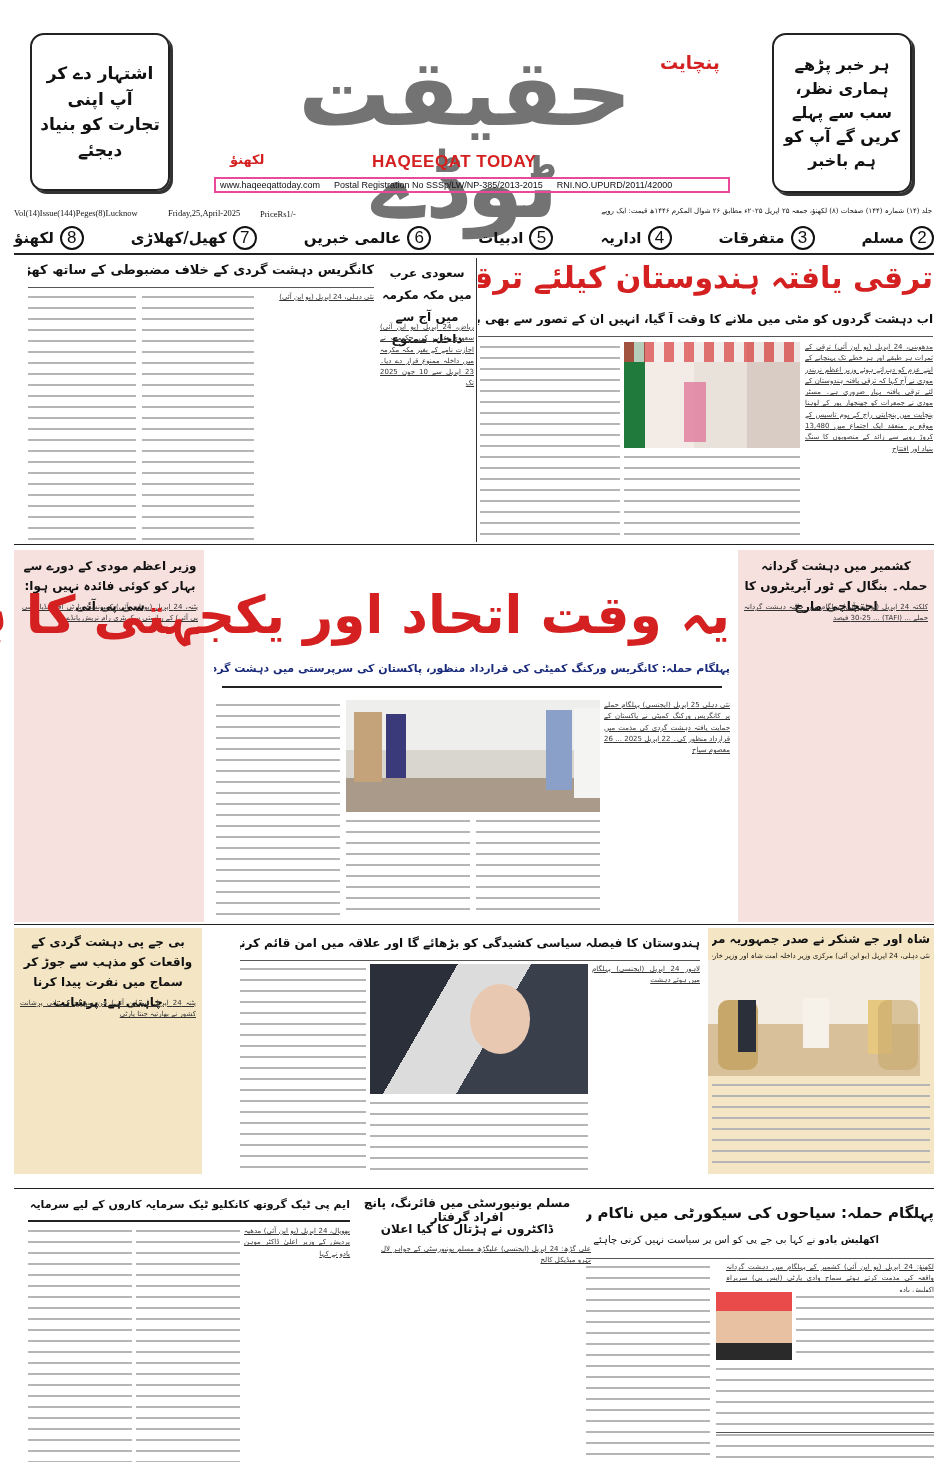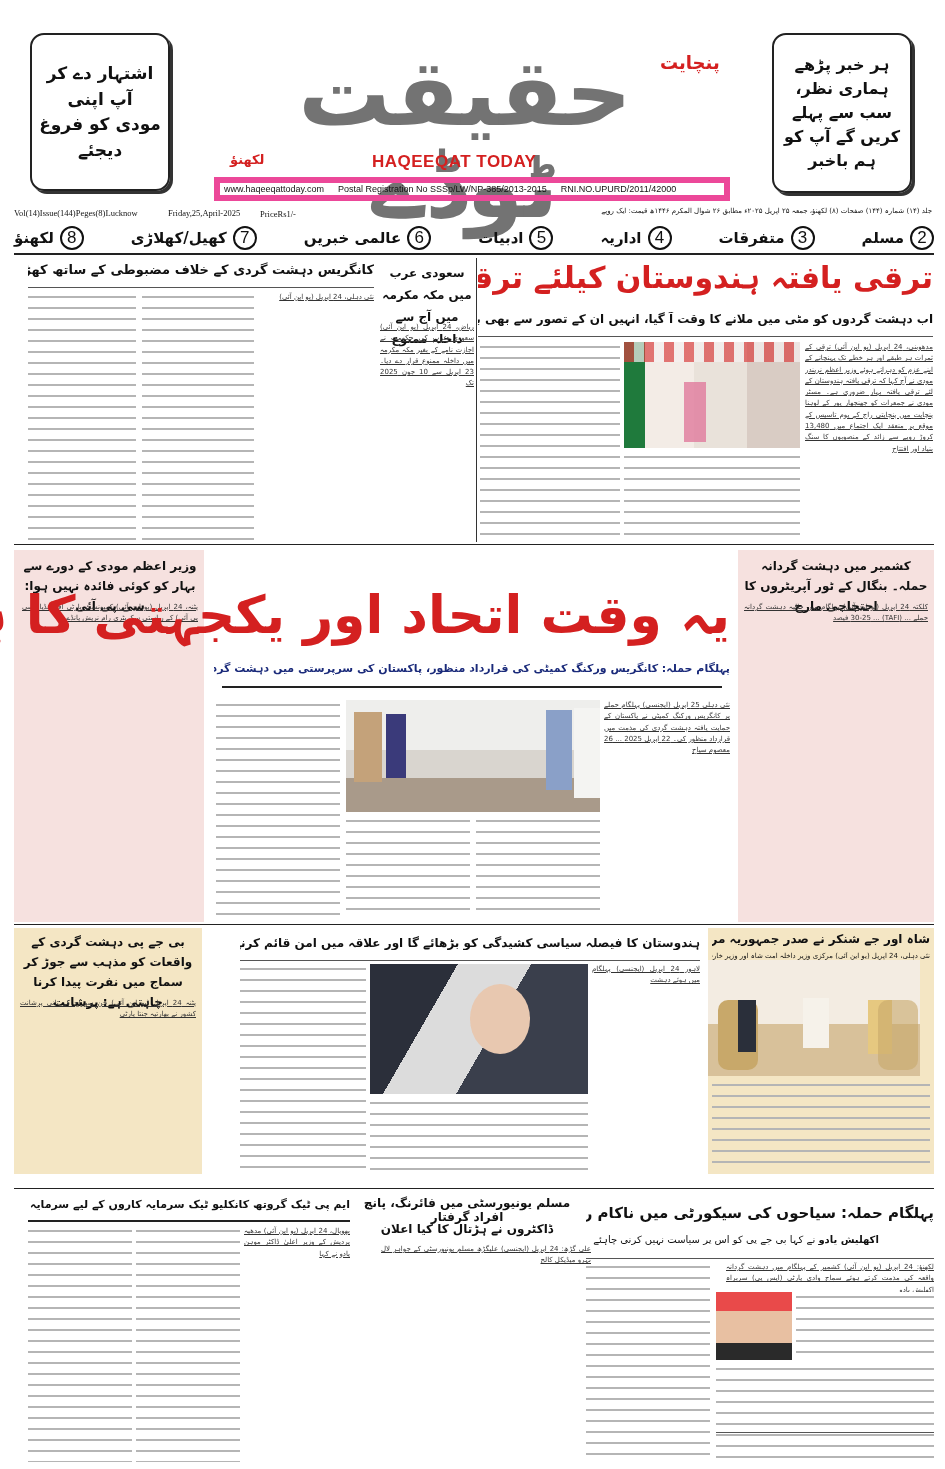--- a/index.html
+++ b/index.html
@@ -4,21 +4,21 @@
 <style>
   * { box-sizing: border-box; margin: 0; padding: 0; }
   body { width: 945px; height: 1469px; background: #fff; font-family: "DejaVu Sans", sans-serif; color: #111; position: relative; overflow: hidden; }
   .abs { position: absolute; }
   .rtl { direction: rtl; text-align: right; }
   .promo { border: 2px solid #222; border-radius: 14px; box-shadow: 3px 3px 0 #333; display: flex; flex-direction: column; justify-content: center; align-items: center; font-weight: bold; font-size: 17px; line-height: 1.5; text-align: center; direction: rtl; }
   .masthead-ur { color: #737373; font-weight: bold; font-size: 92px; line-height: 1; direction: rtl; text-align: center; }
   .rozname { color: #d42020; font-size: 18px; font-weight: bold; }
   .lucknow-ur { color: #d42020; font-size: 13px; font-weight: bold; }
   .en-title { color: #d42020; font-family: "Liberation Sans", sans-serif; font-weight: bold; font-size: 17px; letter-spacing: 0.5px; }
-  .regline { border: 6px solid #ec4899; font-family: "Liberation Sans", sans-serif; font-size: 9px; padding: 1px 4px; white-space: nowrap; display: flex; gap: 14px; }
+  .regline { border: 2px solid #ec4899; font-family: "Liberation Sans", sans-serif; font-size: 9px; padding: 1px 4px; white-space: nowrap; display: flex; gap: 14px; }
   .meta { font-family: "Liberation Serif", serif; font-size: 8.5px; }
   .rule { background: #222; height: 2px; }
   .thin { background: #555; height: 1px; }
   .nav { display: flex; direction: rtl; justify-content: space-between; align-items: center; font-weight: bold; font-size: 15px; }
   .nav-item { display: flex; align-items: center; gap: 6px; }
   .circ { width: 24px; height: 24px; border: 2px solid #111; border-radius: 50%; display: inline-flex; align-items: center; justify-content: center; font-family: "Liberation Sans", sans-serif; font-size: 17px; font-weight: normal; }
   .hl-red { color: #d42020; font-weight: bold; }
   .hl { font-weight: bold; }
   .body-text { font-size: 7px; line-height: 11.3px; color: #333; direction: rtl; text-align: justify; overflow: hidden; text-decoration: underline; }
   .lines { background: repeating-linear-gradient(to bottom, transparent 0 4px, #b5b5b5 4px 6px, transparent 6px 11px); }
@@ -26,21 +26,21 @@
   .beige { background: #f4e6c4; }
   .pink { background: #f6e1df; }
   .vline { background: #333; width: 1px; }
 </style>
 </head>
 <body>
 
 <div class="abs promo" style="left:30px;top:33px;width:140px;height:158px;">
   <div>اشتہار دے کر</div>
   <div>آپ اپنی</div>
-  <div>مودی کو فروغ</div>
+  <div>تجارت کو بنیاد</div>
   <div>دیجئے</div>
 </div>
 
 <div class="abs promo" style="left:772px;top:33px;width:140px;height:160px;font-size:16px;">
   <div>ہر خبر پڑھے</div>
   <div>ہماری نظر،</div>
   <div>سب سے پہلے</div>
   <div>کریں گے آپ کو</div>
   <div>ہم باخبر</div>
 </div>

